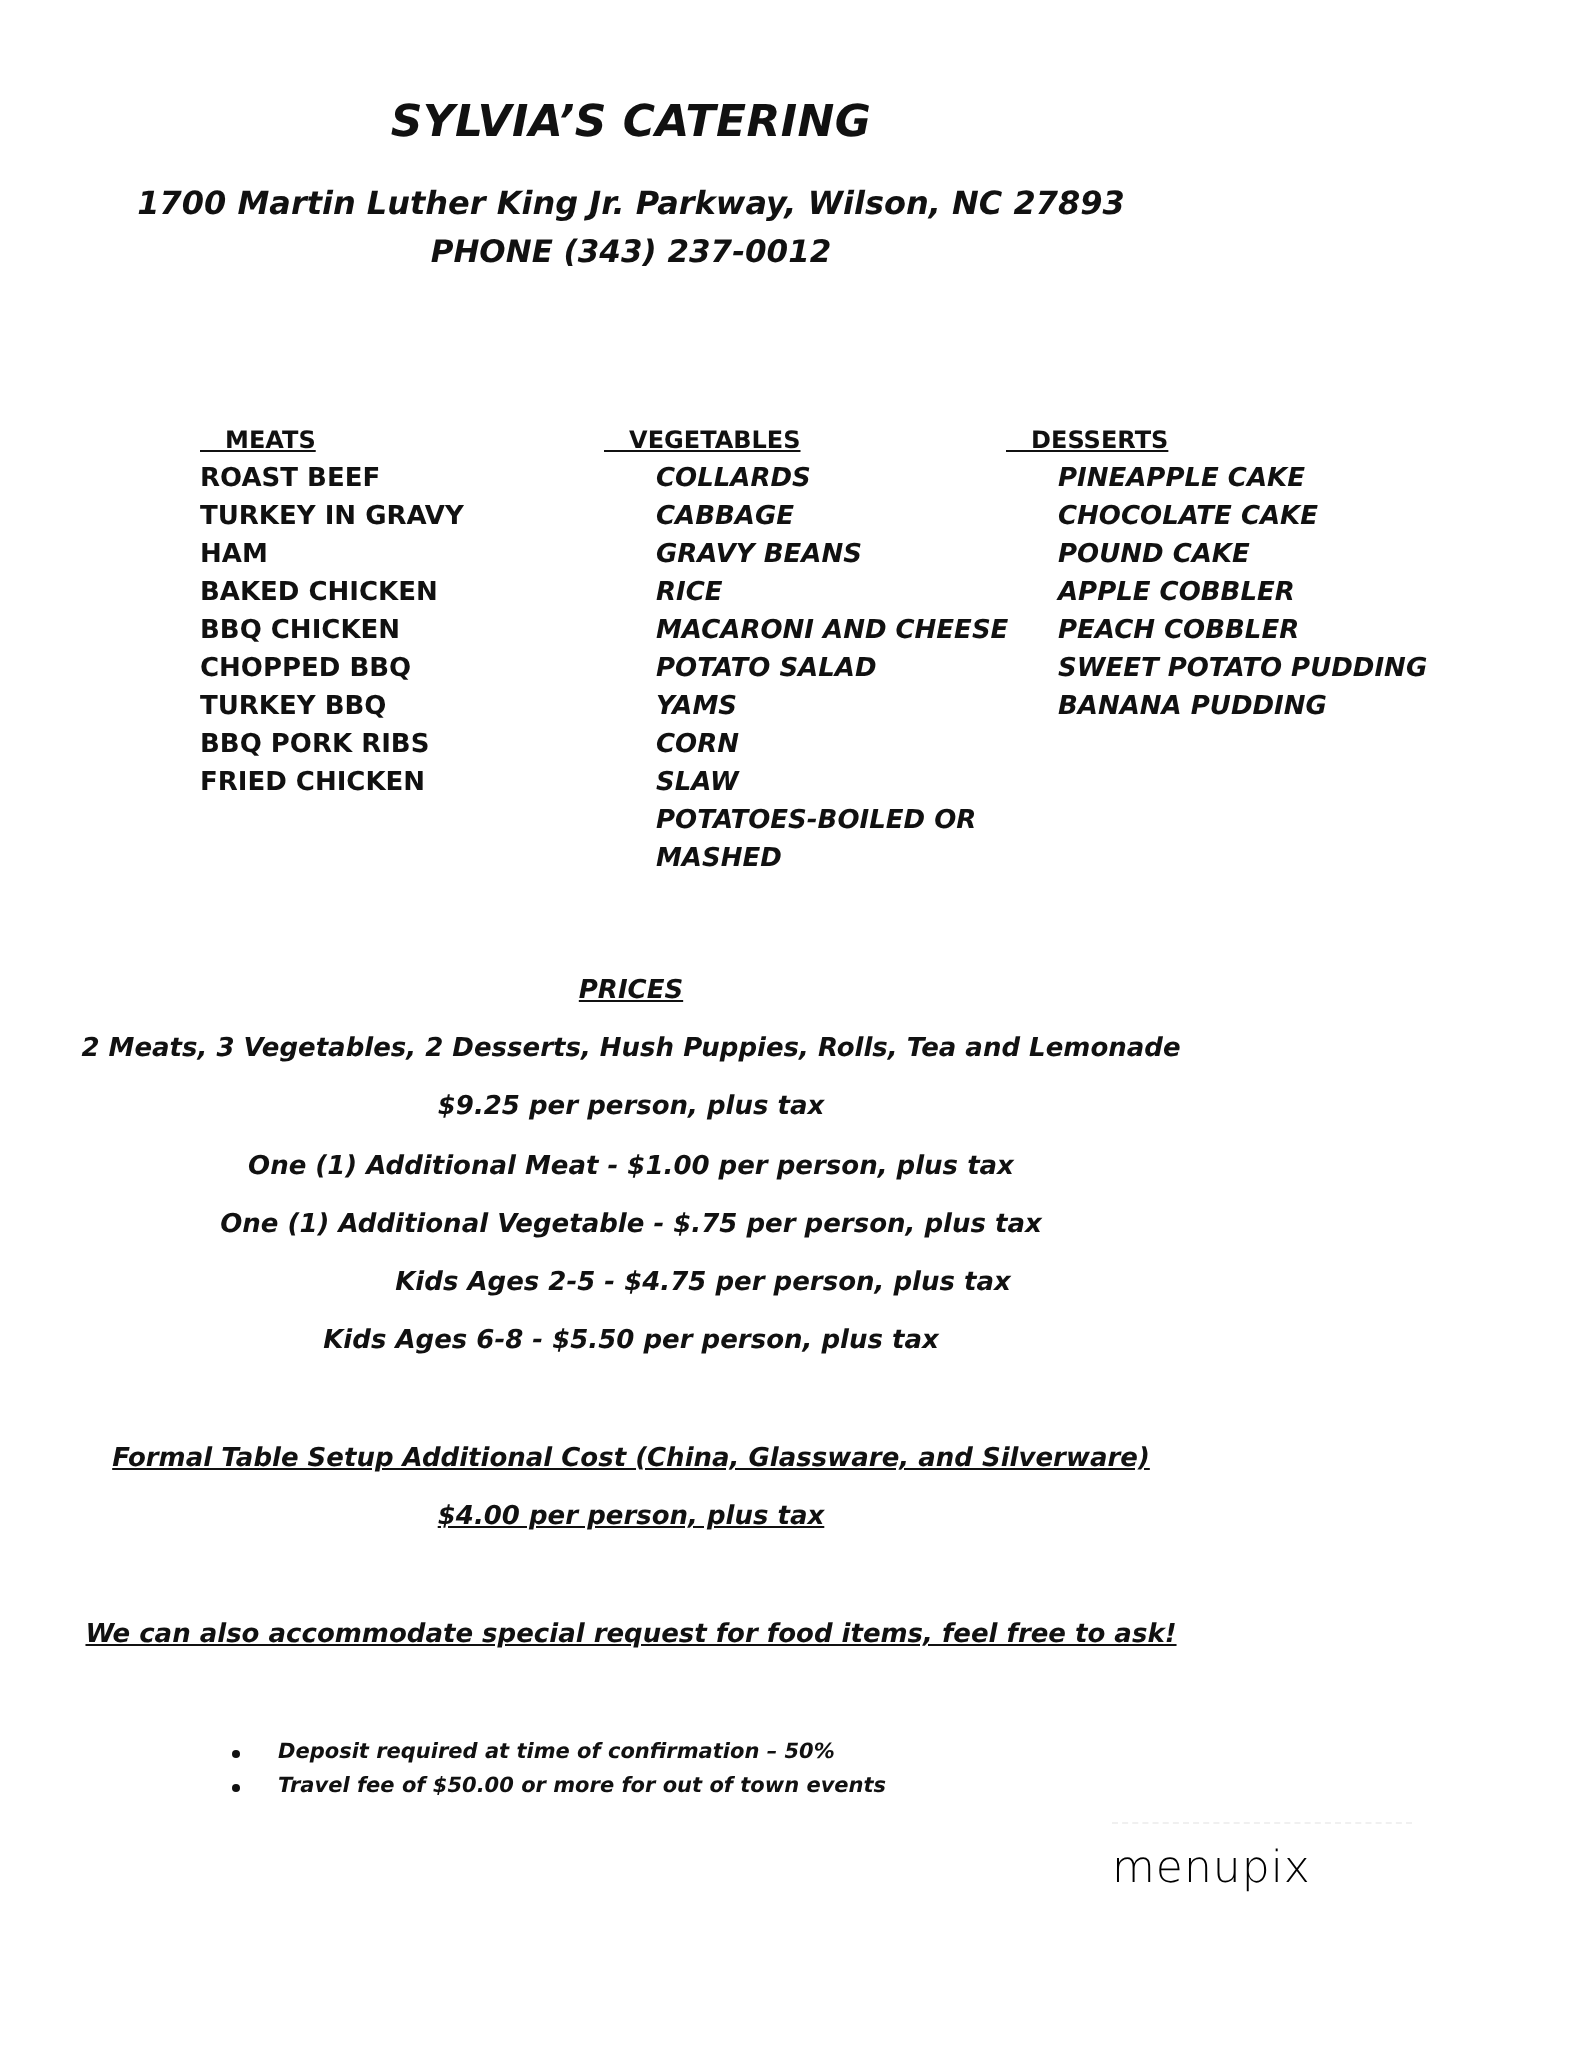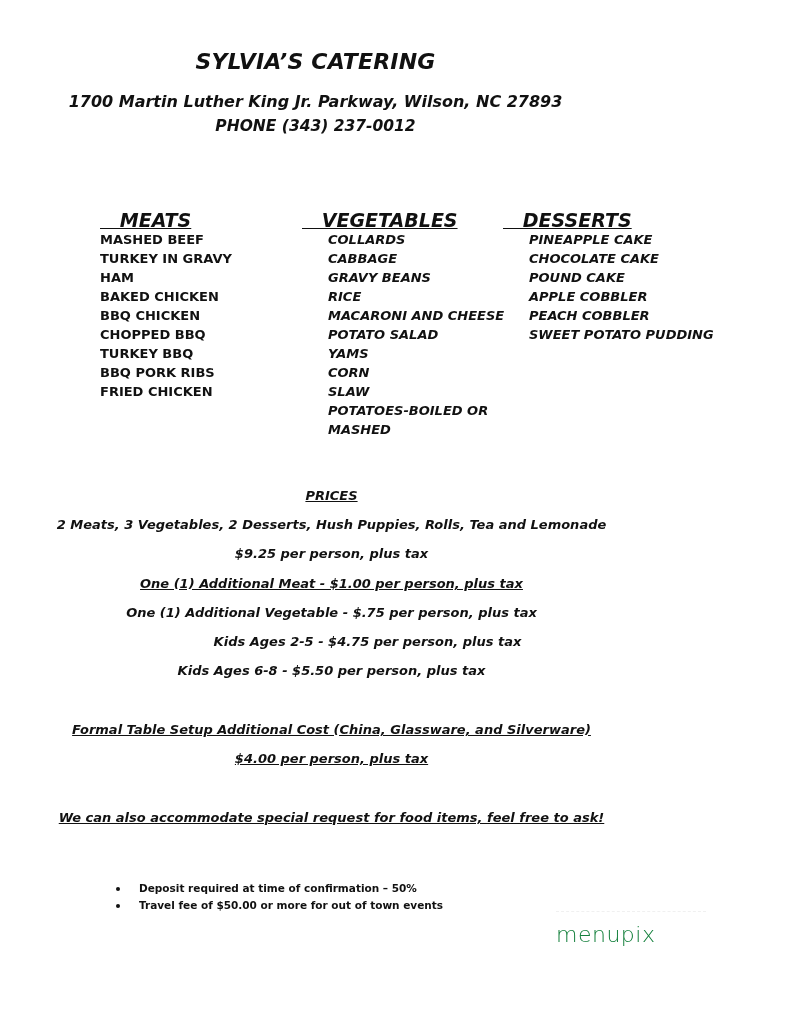--- a/index.html
+++ b/index.html
@@ -32,79 +32,77 @@
       position: absolute;
       top: 210px;
       font-size: 13px;
       font-weight: bold;
       line-height: 19px;
     }
     .col-meats { left: 100px; }
     .col-veg { left: 302px; }
     .col-des { left: 503px; }
     .col-head {
-      font-size: 19px;
-      font-style: italic;
+      font-size: 12px;
       text-decoration: underline;
       line-height: 20px;
       white-space: pre;
     }
     .col-item { white-space: nowrap; }
     .col-meats .col-item { font-style: normal; }
     .col-veg .col-item, .col-des .col-item { font-style: italic; margin-left: 26px; }
 
     .p-line {
       font-size: 13px;
-      padding-left: 16px;
     }
     .u { text-decoration: underline; }
 
     .bullets {
       position: absolute;
       left: 116px;
       top: 868px;
       font-size: 10.5px;
+      font-style: italic;
       font-weight: bold;
       line-height: 17px;
-      margin-top: 12px;
     }
     .bullet-row { display: flex; align-items: center; }
     .bullet-dot {
       width: 4px; height: 4px; border-radius: 50%;
       background: #111; margin-right: 19px; flex: none;
     }
 
     .watermark {
       position: absolute;
       left: 556px;
       top: 911px;
       width: 150px;
       height: 44px;
-      color: #15803d;
+      color: #000000;
       font-family: "DejaVu Sans", sans-serif;
       font-size: 22px;
       font-weight: 300;
       letter-spacing: 0.5px;
       border-top: 1px dashed #f0f0f0;
       box-sizing: border-box;
       padding-top: 10px;
     }
   </style>
 </head>
 <body>
 
 <div>
   <div class="center title">SYLVIA’S CATERING</div>
   <div class="center address">1700 Martin Luther King Jr. Parkway, Wilson, NC 27893</div>
   <div class="center phone">PHONE  (343) 237-0012</div>
 </div>
 
 <div class="col col-meats">
   <div class="col-head">   MEATS</div>
-  <div class="col-item">MASHED BEEF</div>
+  <div class="col-item">ROAST BEEF</div>
   <div class="col-item">TURKEY IN GRAVY</div>
   <div class="col-item">HAM</div>
   <div class="col-item">BAKED CHICKEN</div>
   <div class="col-item">BBQ CHICKEN</div>
   <div class="col-item">CHOPPED BBQ</div>
   <div class="col-item">TURKEY BBQ</div>
   <div class="col-item">BBQ PORK RIBS</div>
   <div class="col-item">FRIED CHICKEN</div>
 </div>
 
@@ -124,27 +122,28 @@
 </div>
 
 <div class="col col-des">
   <div class="col-head">   DESSERTS</div>
   <div class="col-item">PINEAPPLE CAKE</div>
   <div class="col-item">CHOCOLATE CAKE</div>
   <div class="col-item">POUND CAKE</div>
   <div class="col-item">APPLE COBBLER</div>
   <div class="col-item">PEACH COBBLER</div>
   <div class="col-item">SWEET POTATO PUDDING</div>
+  <div class="col-item">BANANA PUDDING</div>
 </div>
 
 <div>
   <div class="center p-line u" style="top:488px;">PRICES</div>
   <div class="center p-line" style="top:517px;">2 Meats, 3 Vegetables, 2 Desserts, Hush Puppies, Rolls, Tea and Lemonade</div>
   <div class="center p-line" style="top:546px;">$9.25 per person, plus tax</div>
-  <div class="center p-line" style="top:576px;text-decoration:underline;">One (1) Additional Meat - $1.00 per person, plus tax</div>
+  <div class="center p-line" style="top:576px;">One (1) Additional Meat - $1.00 per person, plus tax</div>
   <div class="center p-line" style="top:605px;">One (1) Additional Vegetable - $.75 per person, plus tax</div>
   <div class="center p-line" style="top:634px;margin-left:36px;">Kids Ages 2-5 - $4.75 per person, plus tax</div>
   <div class="center p-line" style="top:663px;text-align:center;">Kids Ages 6-8 - $5.50 per person, plus tax</div>
 </div>
 
 <div>
   <div class="center p-line u" style="top:722px;">Formal Table Setup Additional Cost (China, Glassware, and Silverware)</div>
   <div class="center p-line u" style="top:751px;">$4.00 per person, plus tax</div>
 </div>
 

